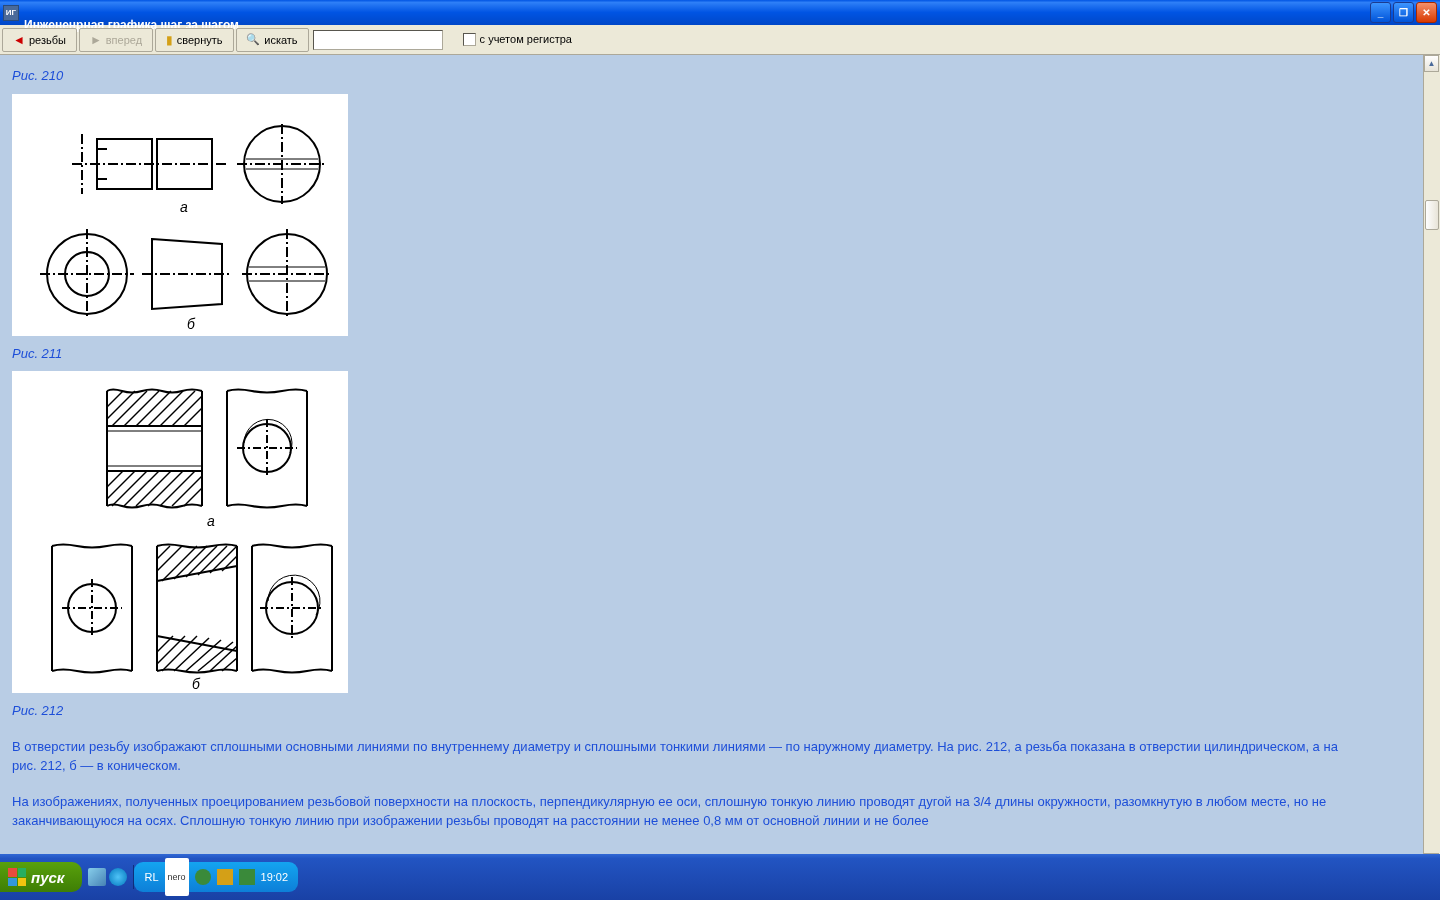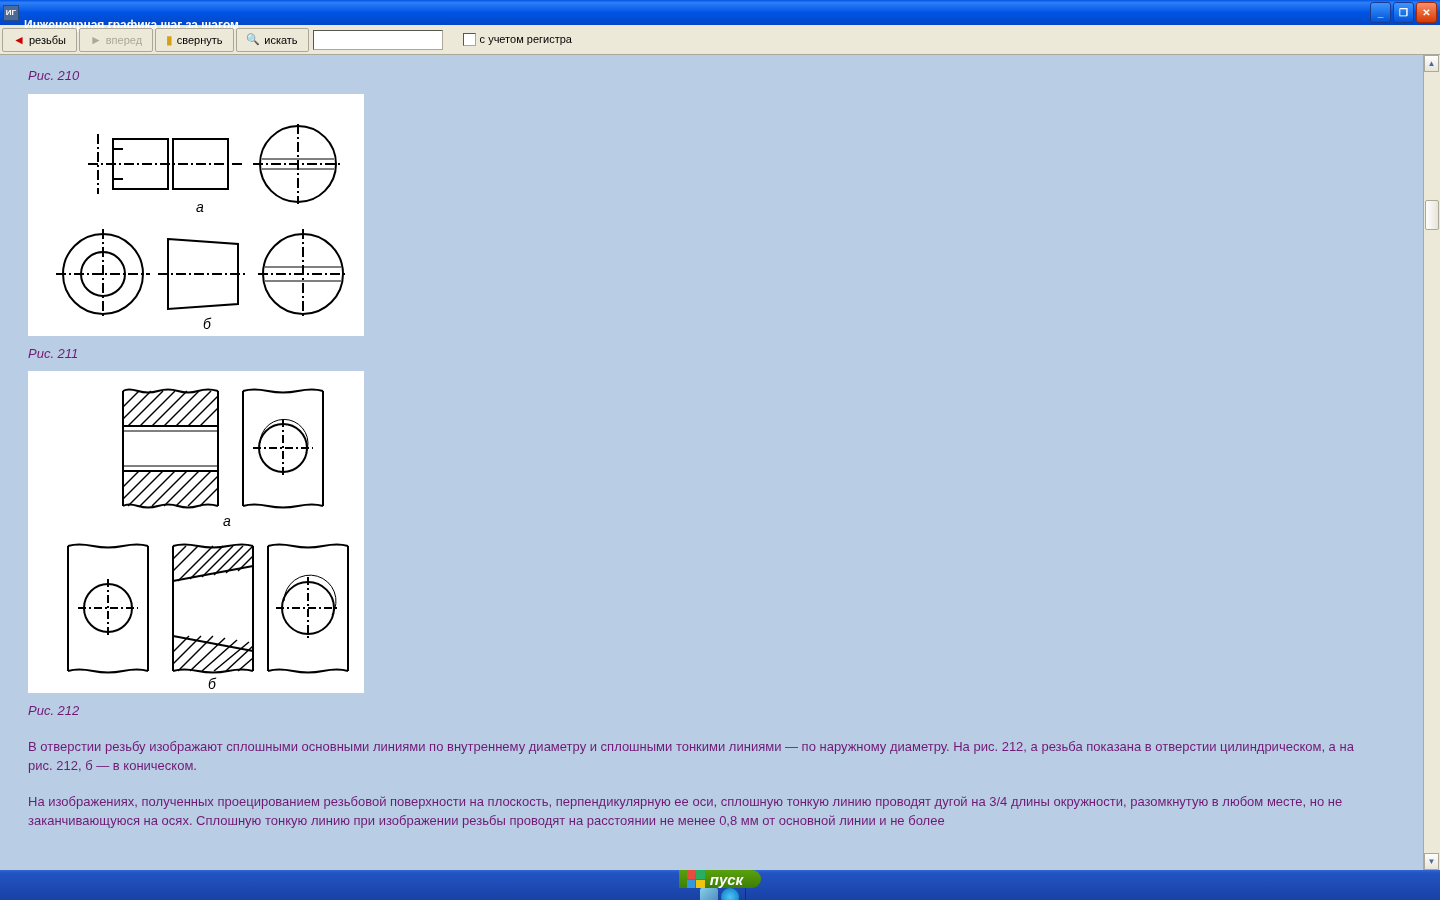--- a/index.html
+++ b/index.html
@@ -102,23 +102,23 @@
     .content-area {
       position: absolute;
       top: 55px;
       left: 0;
       right: 0;
       bottom: 30px;
       background: #b9cde5;
       overflow: hidden;
     }
     .content-inner {
-      padding: 6px 28px;
+      padding: 6px 12px;
       font-size: 13px;
-      color: #701a75;
+      color: #1d4ed8;
       line-height: 1.5;
     }
     .fig-caption {
       font-style: italic;
       margin: 5px 0;
       font-size: 13px;
     }
     .figure-img {
       background: white;
       border: none;
@@ -163,25 +163,24 @@
       top: 145px;
       background: linear-gradient(to right, #fefefe, #e8e4d8);
       border: 1px solid #aca899;
       border-radius: 2px;
     }
     .taskbar {
       position: absolute;
       bottom: 0;
       left: 0;
       right: 0;
-      height: 30px;
+      height: 46px;
       background: linear-gradient(to bottom, #3168d5 0%, #2254c2 10%, #1941a5 100%);
       display: flex;
       align-items: center;
-      flex-direction: column;
     }
     .start-btn {
       height: 30px;
       padding: 0 18px 0 8px;
       background: linear-gradient(to bottom, #59a10c 0%, #3e7e05 100%);
       border-radius: 0 10px 10px 0;
       display: flex;
       align-items: center;
       color: white;
       font-weight: bold;

